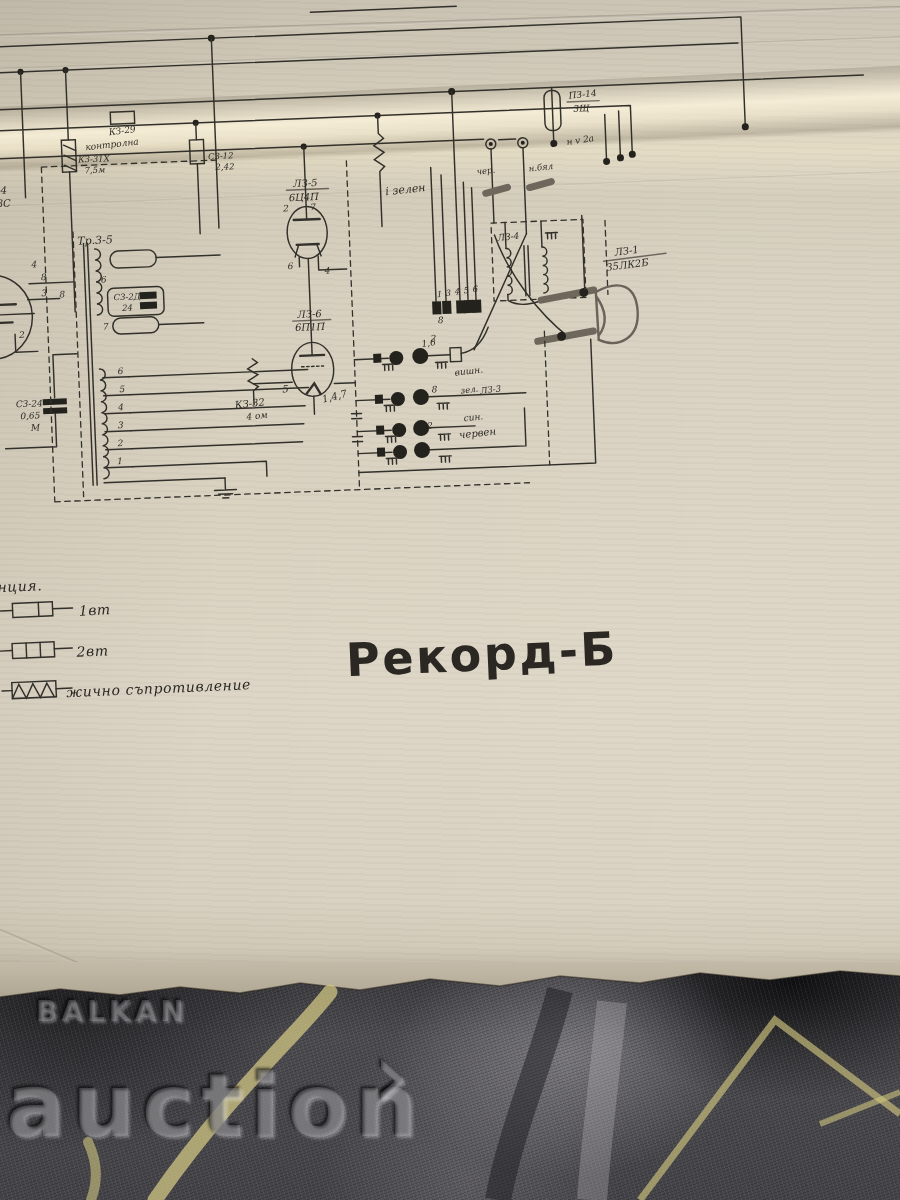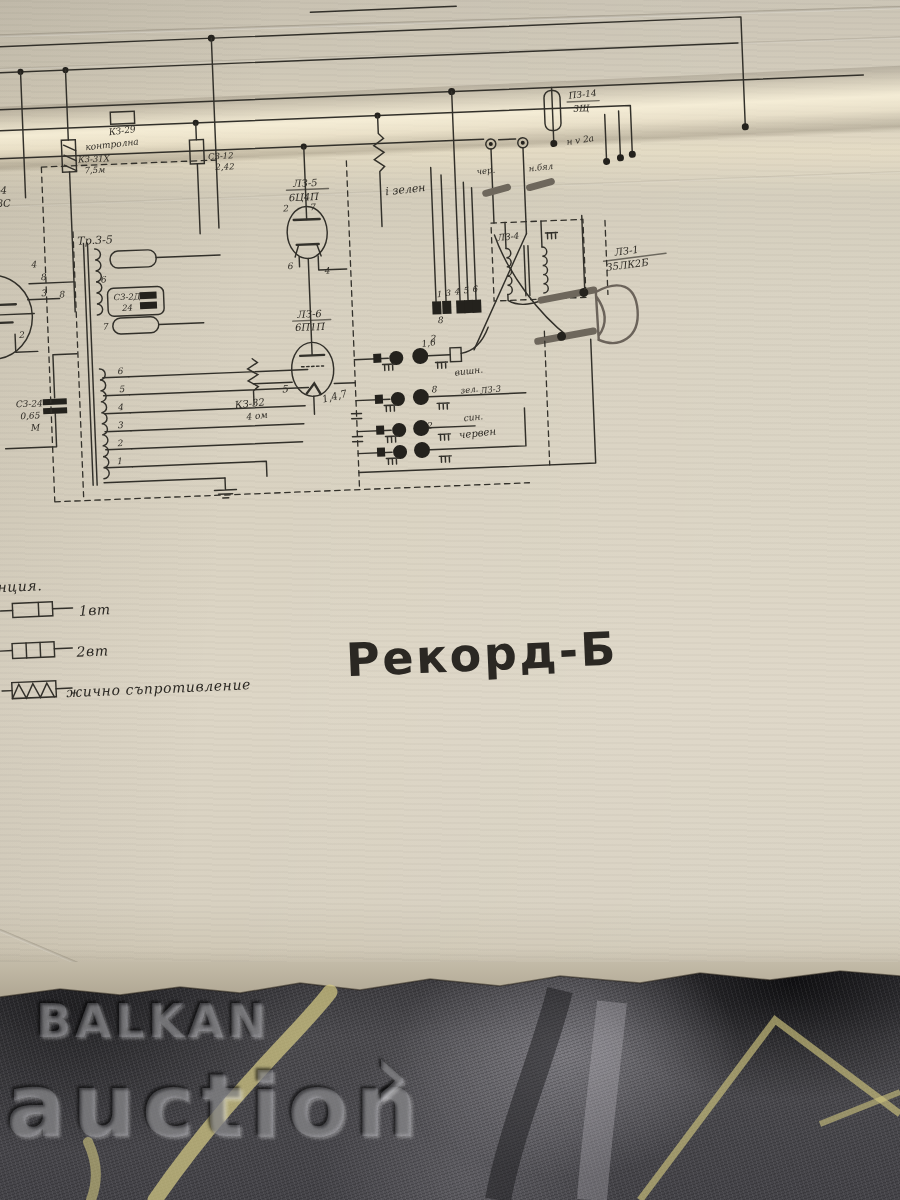--- a/index.html
+++ b/index.html
@@ -53,21 +53,21 @@
   .gray2{stroke:#6b635a;stroke-width:2.4;fill:none;stroke-linecap:round;}
   .slabel{font:italic 10px "DejaVu Serif",serif;fill:#2e2b25;}
   .s8{font-size:8.5px;} .s9{font-size:9px;} .s10{font-size:10px;} .s11{font-size:11px;} .s15{font-size:15px;}
   .legend-label{font:italic 14px "DejaVu Serif",serif;fill:#2b2823;letter-spacing:0.6px;}
   .title-text{font:700 46px "DejaVu Sans",sans-serif;fill:#2b2823;letter-spacing:2.5px;}
 
   
   .wm{position:absolute;color:rgba(205,205,212,0.22);
       text-shadow:2px 2px 3px rgba(255,255,255,0.30), -2px -2px 3px rgba(0,0,0,0.62);
       font-family:"DejaVu Sans",sans-serif;line-height:1;user-select:none;}
-  .wm-balkan{left:36px;top:998px;font-size:46px;font-weight:700;letter-spacing:4px;}
+  .wm-balkan{left:36px;top:998px;font-size:28px;font-weight:700;letter-spacing:4px;}
   .wm-auction{left:6px;top:1022px;font-size:88px;font-weight:700;letter-spacing:7px;margin-top:40px;}
   .wm-arrow{left:372px;top:1028px;font-size:96px;font-weight:400;}
   .wm-sub{left:14px;top:1126px;font-size:40px;font-weight:700;letter-spacing:5px;}
 </style>
 </head>
 <body>
 
 <div class="stage">
 
   <div class="paper"></div>

